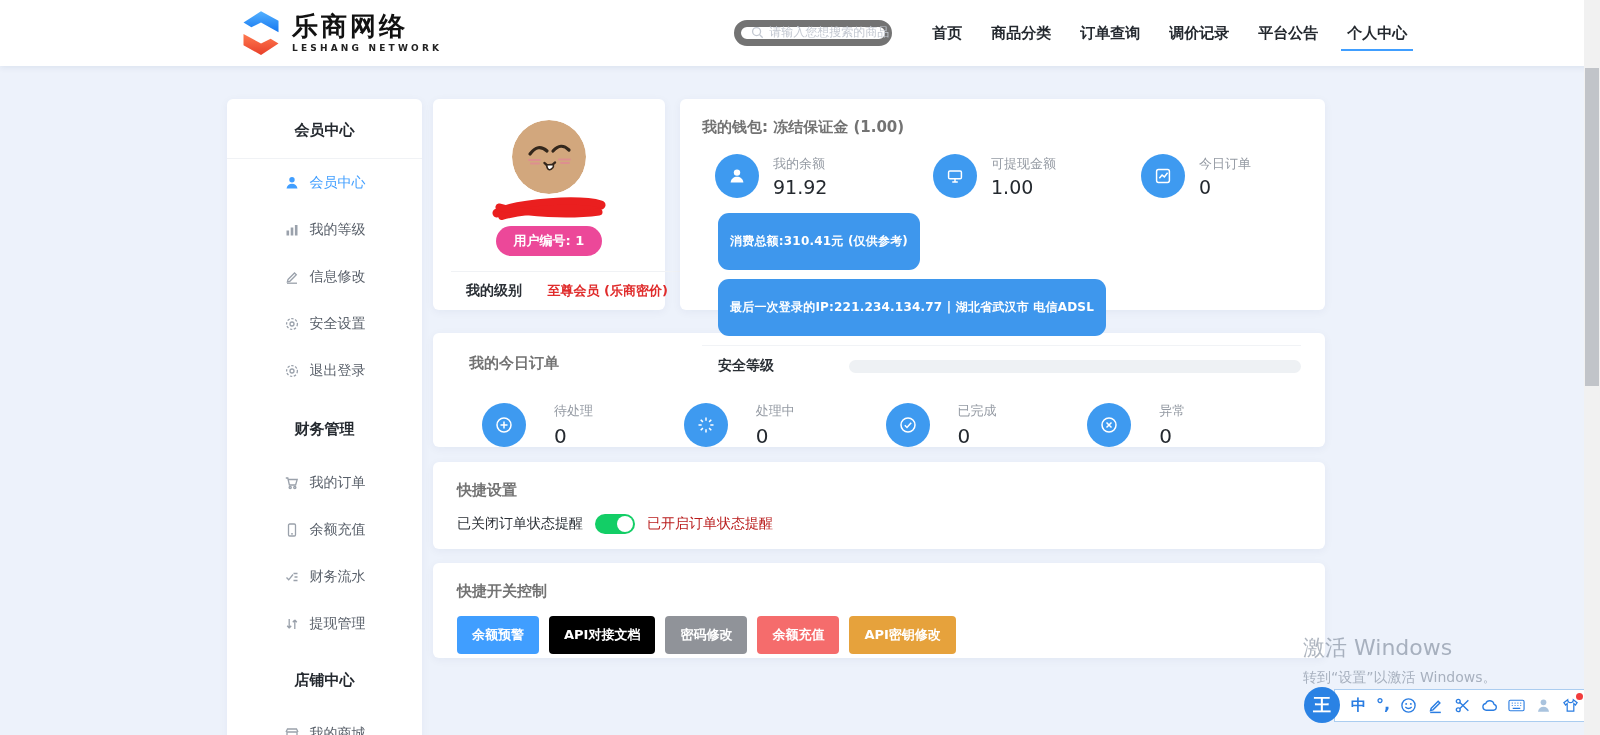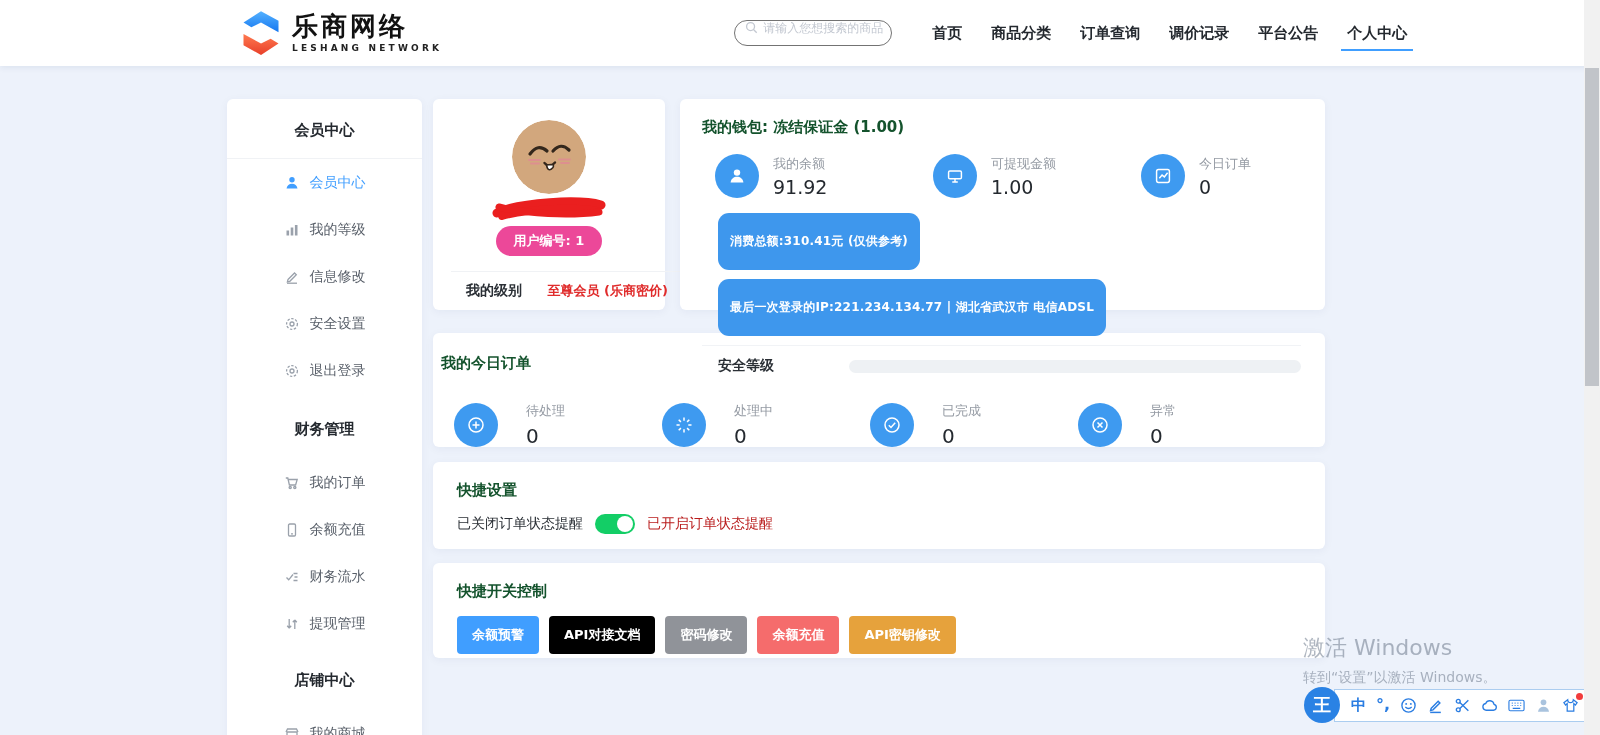--- a/index.html
+++ b/index.html
@@ -6,22 +6,22 @@
   html,body { width:1600px; height:735px; }
   body { font-family:"DejaVu Sans","Liberation Sans",sans-serif; }
   .page { position:relative; width:1600px; height:735px; background:#edf2fb; overflow:hidden; }
 
   
   .topbar { position:relative; z-index:5; height:66px; background:#fff;
             box-shadow:0 2px 6px rgba(20,45,90,.07); display:flex; align-items:center; }
   .logo { margin-left:240px; display:flex; align-items:center; gap:10px; cursor:pointer; }
   .logo-text .cn { font-size:26px; font-weight:800; color:#111; letter-spacing:3px; line-height:1.05; }
   .logo-text .en { font-size:9px; font-weight:700; color:#222; letter-spacing:3.2px; margin-top:2px; }
-  .search-box { margin-left:292px; width:158px; height:26px; border:1px solid #737373; border-radius:14px;
-                display:flex; align-items:flex-start; padding:0 10px; gap:5px; background:#fff; }
+  .search-box { margin-left:292px; width:158px; height:26px; border:7px solid #737373; border-radius:14px;
+                display:flex; align-items:flex-end; padding:0 10px; gap:5px; background:#fff; }
   .search-box input { border:none; outline:none; width:120px; font-size:12px; color:#666; background:transparent;
                       font-family:inherit; }
   .search-box input::placeholder { color:#c3c8d1; }
   .nav { margin-left:40px; display:flex; gap:29px; height:66px; align-items:center; }
   .nav-item { position:relative; font-size:15px; font-weight:700; color:#24292f; cursor:pointer; height:66px;
               display:flex; align-items:center; white-space:nowrap; }
   .nav-item.active::after { content:""; position:absolute; left:-6px; right:-6px; bottom:15px; height:2px; background:#409EFF; }
 
   
   .content { display:flex; align-items:flex-start; padding:33px 0 0 227px; }
@@ -49,38 +49,38 @@
   .scribble { margin-top:1px; height:26px; }
   .uid-pill { margin-top:5px; background:#ec4899; color:#fff; font-size:13px; font-weight:600;
               padding:6px 18px; border-radius:15px; }
   .profile-bottom { margin-top:auto; width:100%; border-top:1px solid #f0f2f5; height:39px;
                     display:flex; align-items:center; justify-content:space-between; padding:0 15px;margin-left:36px; }
   .lvl-label { font-size:14px; font-weight:700; color:#2b3036; }
   .lvl-value { font-size:13px; font-weight:700; color:#e02c2c; }
 
   
   .wallet-card { margin-left:15px; flex:1; height:211px; padding:19px 24px 0 22px; }
-  .card-title { font-size:15px; font-weight:700; color:#14532d; }
+  .card-title { font-size:15px; font-weight:700; color:#737373; }
   .wallet-stats { display:flex; margin-top:17px; padding-left:13px; }
   .wstat { display:flex; align-items:center; gap:14px; }
   .wstat:nth-child(1){ width:218px; } .wstat:nth-child(2){ width:208px; } .wstat:nth-child(3){ width:160px; }
   .blue-circle { width:44px; height:44px; border-radius:50%; background:#3e9af0; display:flex;
                  align-items:center; justify-content:center; flex:none; }
   .wstat .lab { font-size:13px; color:#949aa3; margin-bottom:3px; }
   .wstat .val { font-size:19px; color:#24292f; }
   .badges { margin-top:15px; padding-left:16px; }
   .badge-pill { display:table; background:#3e97ed; color:#fff; font-size:12px; font-weight:600;
                 padding:20px 12px; border-radius:11px; margin-bottom:9px; letter-spacing:.2px; }
   .sec-row { border-top:1px solid #f1f3f6; margin-top:4px; padding:11px 0 0 16px; display:flex; align-items:center; }
   .sec-label { font-size:14px; font-weight:700; color:#2b3036; }
   .sec-track { margin-left:75px; flex:1; height:13px; border-radius:7px; background:#eef1f4; overflow:hidden; }
   .sec-fill { height:100%; border-radius:7px; background:#5cc438; }
 
   
-  .orders-card { margin-top:23px; height:114px; padding:21px 8px; }
+  .orders-card { margin-top:23px; height:114px; padding:21px 36px; }
   .ostats { display:flex; margin-top:29px; padding-left:13px; }
   .ostat { display:flex; align-items:center; gap:28px; width:208px; }
   .ostat .lab { font-size:13px; color:#949aa3; margin-bottom:4px; }
   .ostat .val { font-size:20px; color:#24292f; }
 
   
   .qs-card { margin-top:15px; height:87px; padding:19px 24px; }
   .qs-row { display:flex; align-items:center; margin-top:14px; }
   .qs-off { font-size:14px; color:#2b3036; }
   .toggle { margin:0 12px; width:40px; height:20px; border-radius:10px; background:#13ce66; position:relative; cursor:pointer; }

